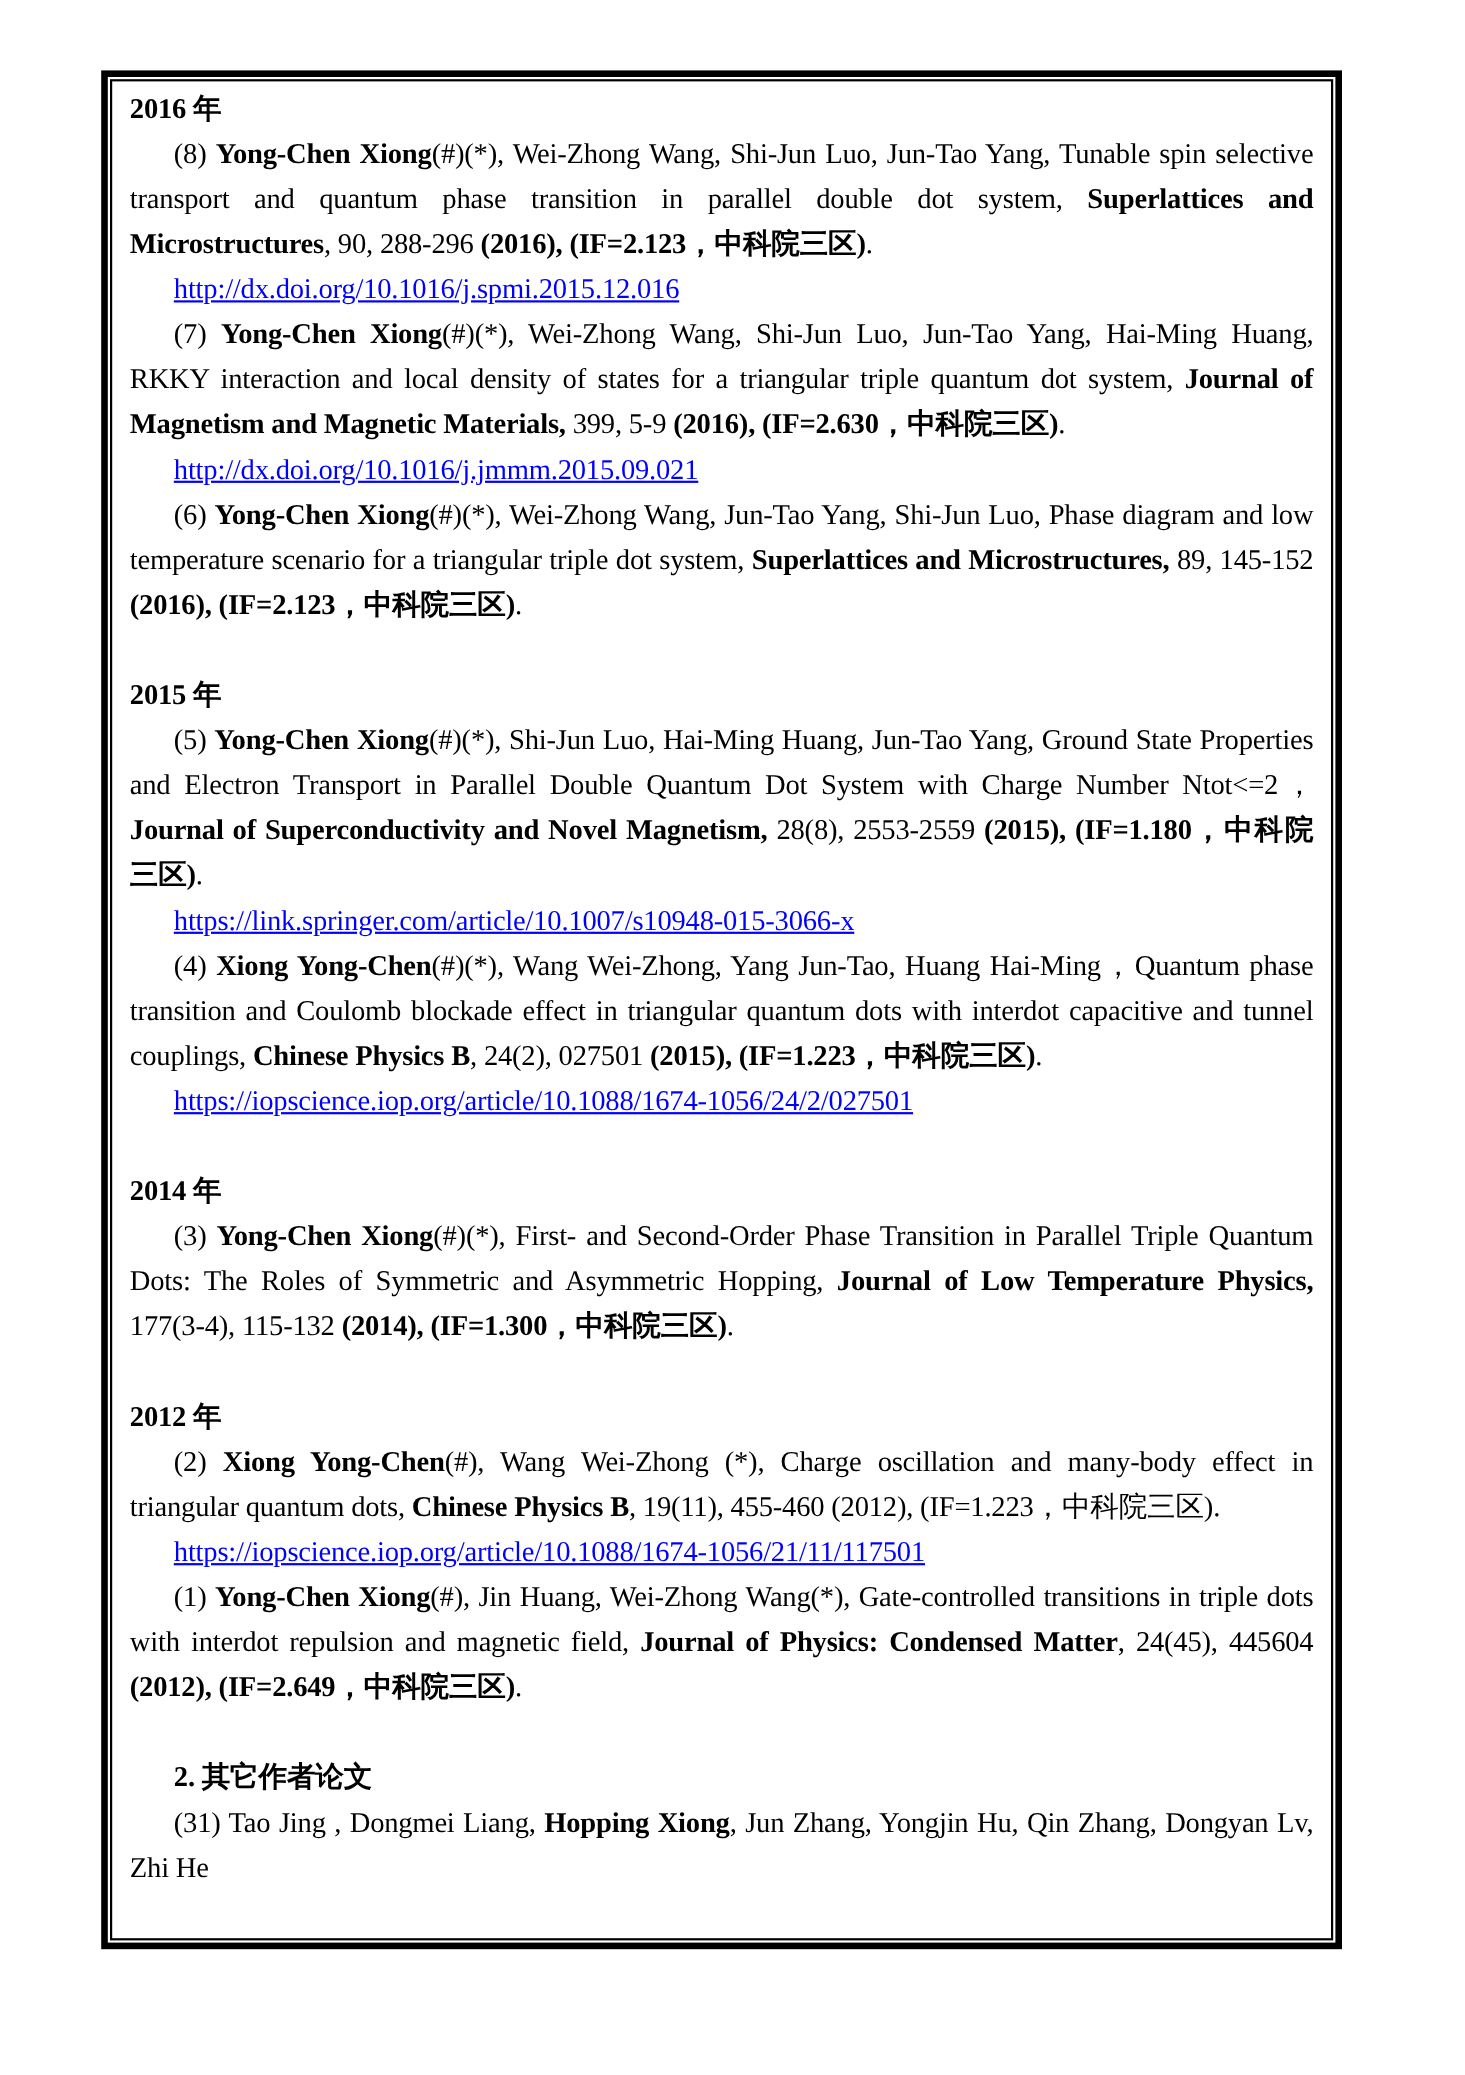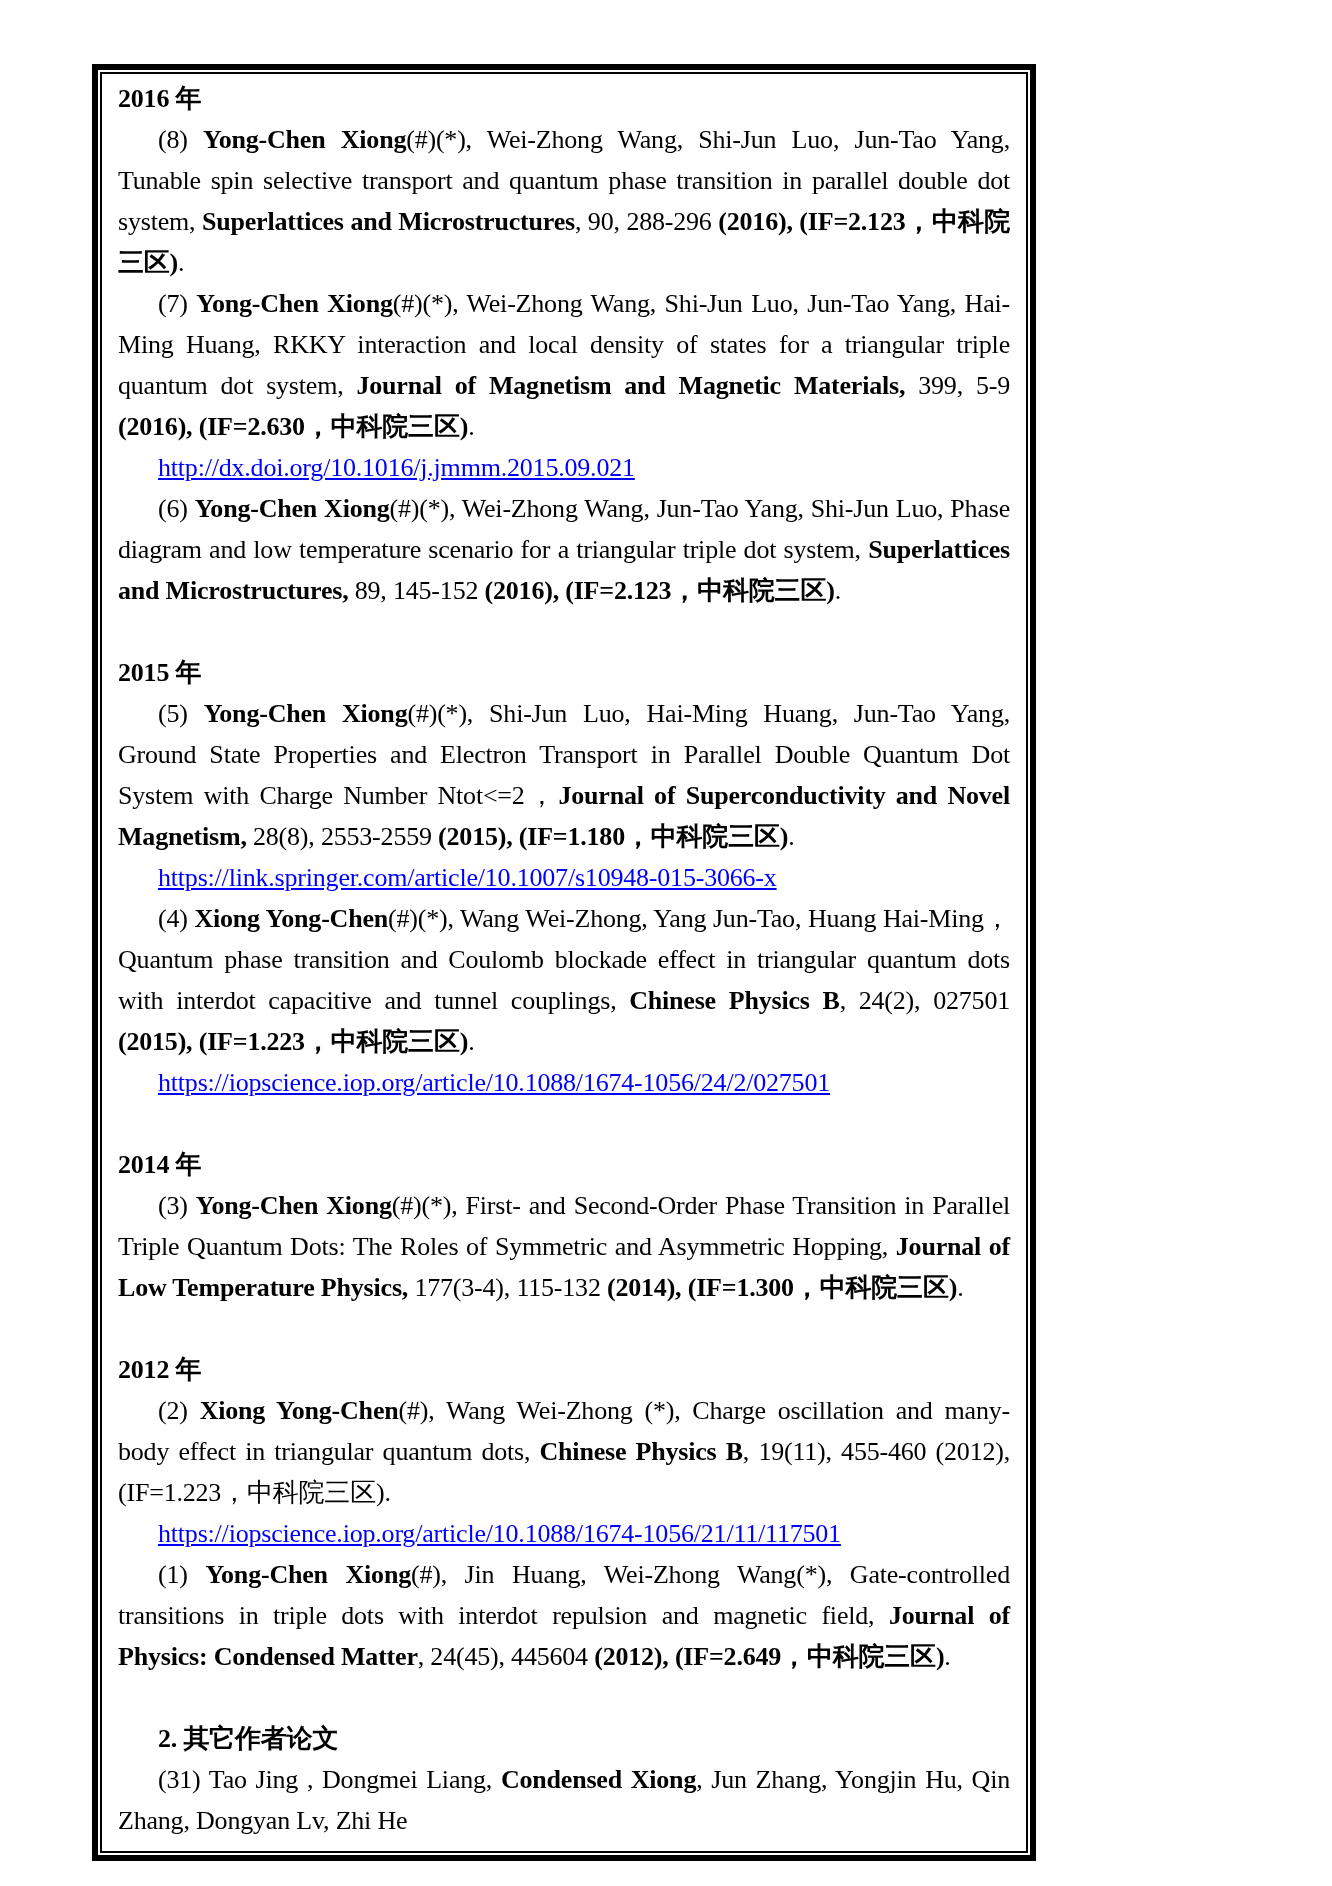--- a/index.html
+++ b/index.html
@@ -11,21 +11,21 @@
     width: 1332px;
     height: 1886px;
     position: relative;
     font-family: "Liberation Serif", "DejaVu Serif", serif;
     color: #000000;
   }
   .frame-outer {
     position: absolute;
     left: 92px;
     top: 64px;
-    width: 944px;
+    width: 1128px;
     box-sizing: border-box;
     border: 6px solid #000000;
     padding: 2px;
     background: #ffffff;
   }
   .frame-inner {
     border: 2px solid #000000;
     box-sizing: border-box;
     min-height: 1692px;
     padding: 4px 16px 10px 16px;
@@ -61,31 +61,32 @@
   }
 </style>
 </head>
 <body style="background: rgb(255, 255, 255); color: rgb(0, 0, 0);">
 
 <div class="page">
   <div class="frame-outer">
     <div class="frame-inner">
         <div class="heading first">2016 年</div>
         <div class="pub-para"><span>(8) </span><span style="font-weight: bold;">Yong-Chen Xiong</span><span>(#)(*), Wei-Zhong Wang, Shi-Jun Luo, Jun-Tao Yang, Tunable spin selective transport and quantum phase transition in parallel double dot system, </span><span style="font-weight: bold;">Superlattices and Microstructures</span><span>, 90, 288-296 </span><span style="font-weight: bold;">(2016), (IF=2.123，中科院三区)</span><span>.</span></div>
+        <div class="link-line"><a href="#">http://dx.doi.org/10.1016/j.spmi.2015.12.016</a></div>
         <div class="pub-para"><span>(7) </span><span style="font-weight: bold;">Yong-Chen Xiong</span><span>(#)(*), Wei-Zhong Wang, Shi-Jun Luo, Jun-Tao Yang, Hai-Ming Huang, RKKY interaction and local density of states for a triangular triple quantum dot system, </span><span style="font-weight: bold;">Journal of Magnetism and Magnetic Materials,</span><span> 399, 5-9 </span><span style="font-weight: bold;">(2016), (IF=2.630，中科院三区)</span><span>.</span></div>
         <div class="link-line"><a href="#">http://dx.doi.org/10.1016/j.jmmm.2015.09.021</a></div>
         <div class="pub-para"><span>(6) </span><span style="font-weight: bold;">Yong-Chen Xiong</span><span>(#)(*), Wei-Zhong Wang, Jun-Tao Yang, Shi-Jun Luo, Phase diagram and low temperature scenario for a triangular triple dot system, </span><span style="font-weight: bold;">Superlattices and Microstructures,</span><span> 89, 145-152 </span><span style="font-weight: bold;">(2016), (IF=2.123，中科院三区)</span><span>.</span></div>
         <div class="heading">2015 年</div>
         <div class="pub-para"><span>(5) </span><span style="font-weight: bold;">Yong-Chen Xiong</span><span>(#)(*), Shi-Jun Luo, Hai-Ming Huang, Jun-Tao Yang, Ground State Properties and Electron Transport in Parallel Double Quantum Dot System with Charge Number Ntot&lt;=2，</span><span style="font-weight: bold;">Journal of Superconductivity and Novel Magnetism,</span><span> 28(8), 2553-2559 </span><span style="font-weight: bold;">(2015), (IF=1.180，中科院三区)</span><span>.</span></div>
         <div class="link-line"><a href="#">https://link.springer.com/article/10.1007/s10948-015-3066-x</a></div>
         <div class="pub-para"><span>(4) </span><span style="font-weight: bold;">Xiong Yong-Chen</span><span>(#)(*), Wang Wei-Zhong, Yang Jun-Tao, Huang Hai-Ming，Quantum phase transition and Coulomb blockade effect in triangular quantum dots with interdot capacitive and tunnel couplings, </span><span style="font-weight: bold;">Chinese Physics B</span><span>, 24(2), 027501 </span><span style="font-weight: bold;">(2015), (IF=1.223，中科院三区)</span><span>.</span></div>
         <div class="link-line"><a href="#">https://iopscience.iop.org/article/10.1088/1674-1056/24/2/027501</a></div>
         <div class="heading">2014 年</div>
         <div class="pub-para"><span>(3) </span><span style="font-weight: bold;">Yong-Chen Xiong</span><span>(#)(*), First- and Second-Order Phase Transition in Parallel Triple Quantum Dots: The Roles of Symmetric and Asymmetric Hopping, </span><span style="font-weight: bold;">Journal of Low Temperature Physics,</span><span> 177(3-4), 115-132 </span><span style="font-weight: bold;">(2014), (IF=1.300，中科院三区)</span><span>.</span></div>
         <div class="heading">2012 年</div>
         <div class="pub-para"><span>(2) </span><span style="font-weight: bold;">Xiong Yong-Chen</span><span>(#), Wang Wei-Zhong (*), Charge oscillation and many-body effect in triangular quantum dots, </span><span style="font-weight: bold;">Chinese Physics B</span><span>, 19(11), 455-460 </span><span style="font-weight: normal;">(2012), (IF=1.223，中科院三区)</span><span>.</span></div>
         <div class="link-line"><a href="#">https://iopscience.iop.org/article/10.1088/1674-1056/21/11/117501</a></div>
         <div class="pub-para"><span>(1) </span><span style="font-weight: bold;">Yong-Chen Xiong</span><span>(#), Jin Huang, Wei-Zhong Wang(*), Gate-controlled transitions in triple dots with interdot repulsion and magnetic field, </span><span style="font-weight: bold;">Journal of Physics: Condensed Matter</span><span>, 24(45), 445604 </span><span style="font-weight: bold;">(2012), (IF=2.649，中科院三区)</span><span>.</span></div>
         <div class="heading indented">2. 其它作者论文</div>
-        <div class="pub-para"><span>(31) Tao Jing , Dongmei Liang, </span><span style="font-weight: bold;">Condensed Xiong</span><span>, Jun Zhang, Yongjin Hu, Qin Zhang, Dongyan Lv, Zhi He</span></div>
+        <div class="pub-para"><span>(31) Tao Jing , Dongmei Liang, </span><span style="font-weight: bold;">Hopping Xiong</span><span>, Jun Zhang, Yongjin Hu, Qin Zhang, Dongyan Lv, Zhi He</span></div>
       </div>
   </div>
 </div>
 
 </body></html>

